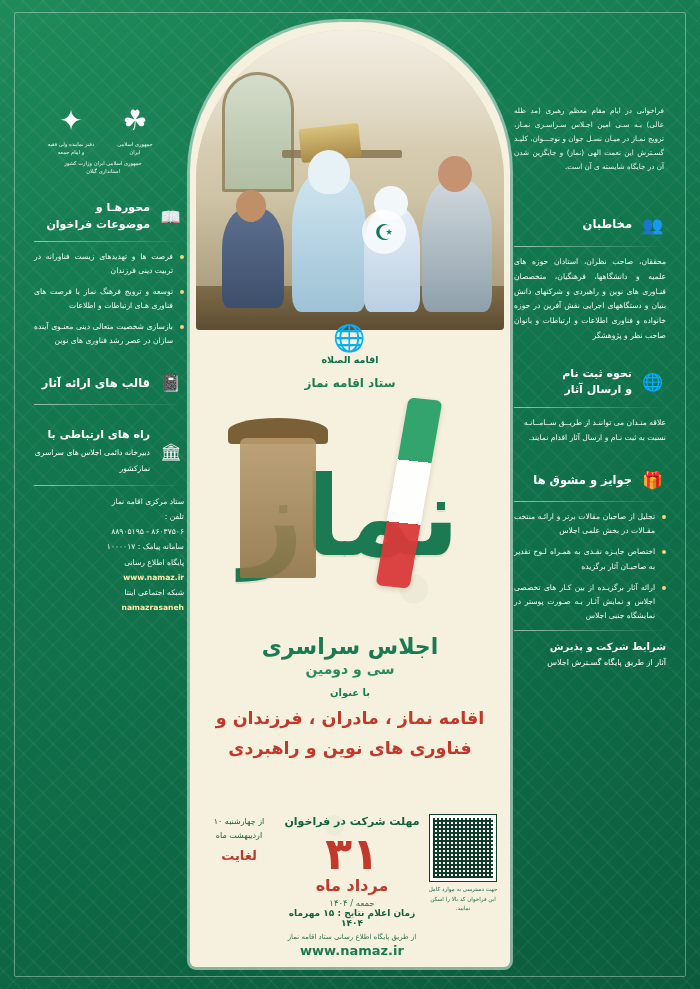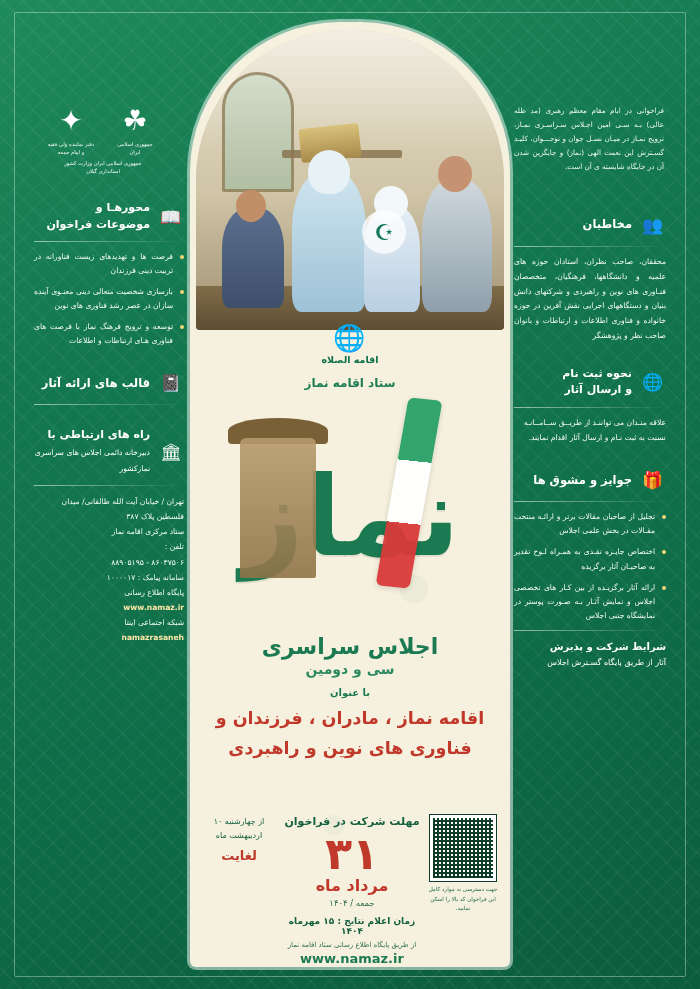--- a/index.html
+++ b/index.html
@@ -199,21 +199,21 @@
     outline: 1px solid #0f3d2a;
   }
   .qr-cap { font-size: 5.6px; line-height: 1.7; margin-top: 4px; color:#1d6a48; }
   .deadline { flex: 1; text-align: center; color:#14603f; padding: 0 6px; }
   .deadline-head { font-size: 11px; font-weight: bold; color:#14603f; }
   .deadline-big {
     font-size: 44px; font-weight: bold; color:#c0392b; line-height: 1; margin-top: 4px;
   }
   .deadline-month { font-size: 16px; font-weight: bold; color:#c0392b; }
   .deadline-date { font-size: 8.5px; color:#2b6e4e; margin-top: 3px; }
-  .result-line { font-size: 9px; color:#14603f; margin-top: 8px; font-weight: bold; }
+  .result-line { font-size: 9px; color:#14603f; margin-top: 0; font-weight: bold; }
   .site-line { font-size: 7px; color:#2b6e4e; margin-top: 5px; }
   .site-url { font-size: 13px; font-weight: bold; color:#1b7a52; direction: ltr; margin-top: 2px; }
   .lang-block { width: 78px; text-align: center; color:#14603f; font-size: 8px; line-height: 1.8; }
   .lang-big { font-size: 13px; font-weight: bold; color:#c0392b; }
 </style>
 </head>
 <body>
 
 <div id="poster">
   <div class="frame-outer">
@@ -266,22 +266,22 @@
       <div class="card-head">
         <span class="card-icon">📖</span>
         <span class="card-title two">
           <span>محورهـا و</span><br>
           <span>موضوعات فراخوان</span>
         </span>
       </div>
       <div class="rule"></div>
       <ul class="bullets">
         <li>فرصت ها و تهدیدهای زیست فناورانه در تربیت دینی فرزندان</li>
+        <li>توسعه و ترویج فرهنگ نماز با فرصت های فناوری هـای ارتباطات و اطلاعات</li>
         <li>بازسازی شخصیت متعالی دینی معنـوی آینده سازان در عصر رشد فناوری های نوین</li>
-        <li>توسعه و ترویج فرهنگ نماز با فرصت های فناوری هـای ارتباطات و اطلاعات</li>
       </ul>
     </div>
 
     <div class="card">
       <div class="card-head">
         <span class="card-icon">📓</span>
         <span class="card-title">قالب های ارائه آثار</span>
       </div>
       <div class="rule"></div>
     </div>
@@ -289,21 +289,20 @@
     <div class="card">
       <div class="card-head">
         <span class="card-icon">🏛</span>
         <span class="card-title two">
           <span>راه های ارتباطی با</span><br>
           <span style="font-size:7.6px;font-weight:normal">دبیرخانه دائمی اجلاس های سراسری نمازکشور</span>
         </span>
       </div>
       <div class="rule"></div>
       <div class="contact-lines">
-        <div>تهران / خیابان آیت الله طالقانی/ میدان فلسطین پلاک ۳۸۷</div>
         <div>ستاد مرکزی اقامه نماز</div>
         <div>تلفن :</div>
         <div class="ltr">۸۸۹۰۵۱۹۵ - ۸۶۰۳۷۵۰۶</div>
         <div>سامانه پیامک : ۱۰۰۰۰۱۷</div>
         <div>پایگاه اطلاع رسانی</div>
         <div class="ltr highlight">www.namaz.ir</div>
         <div>شبکه اجتماعی اینتا</div>
         <div class="ltr highlight">namazrasaneh</div>
       </div>
     </div>

